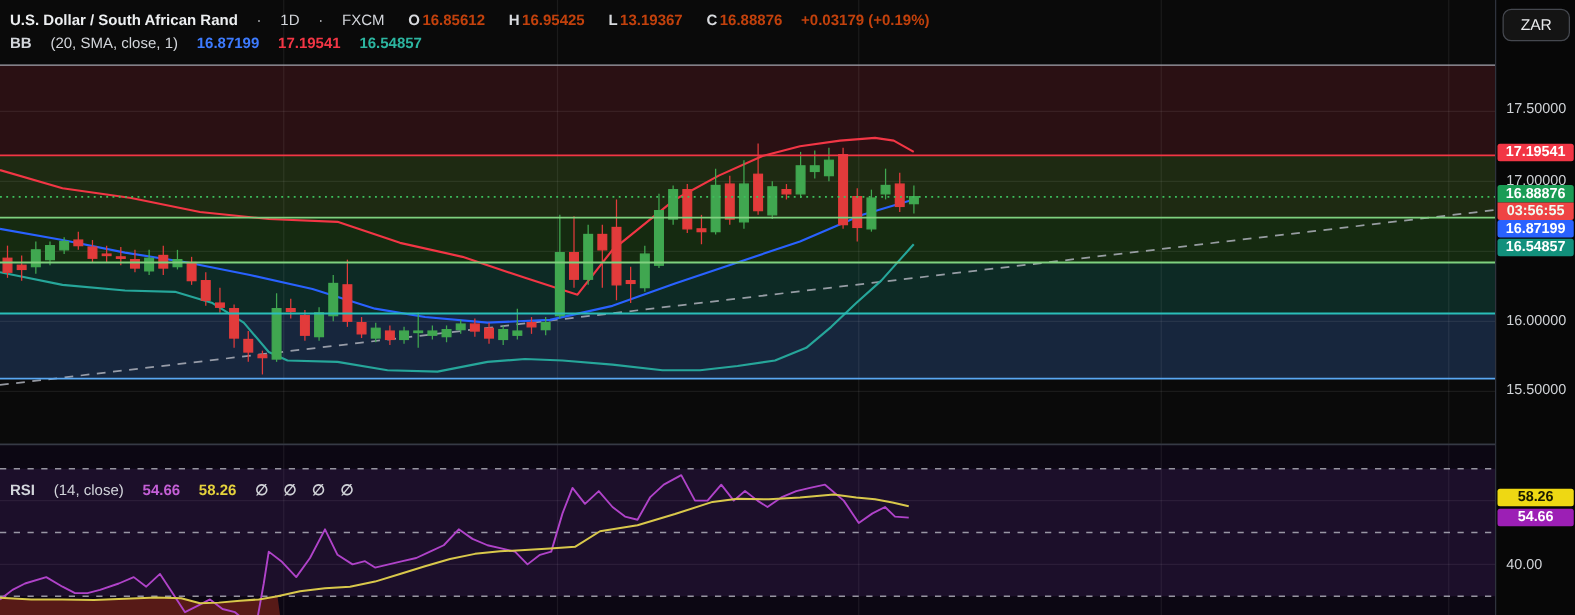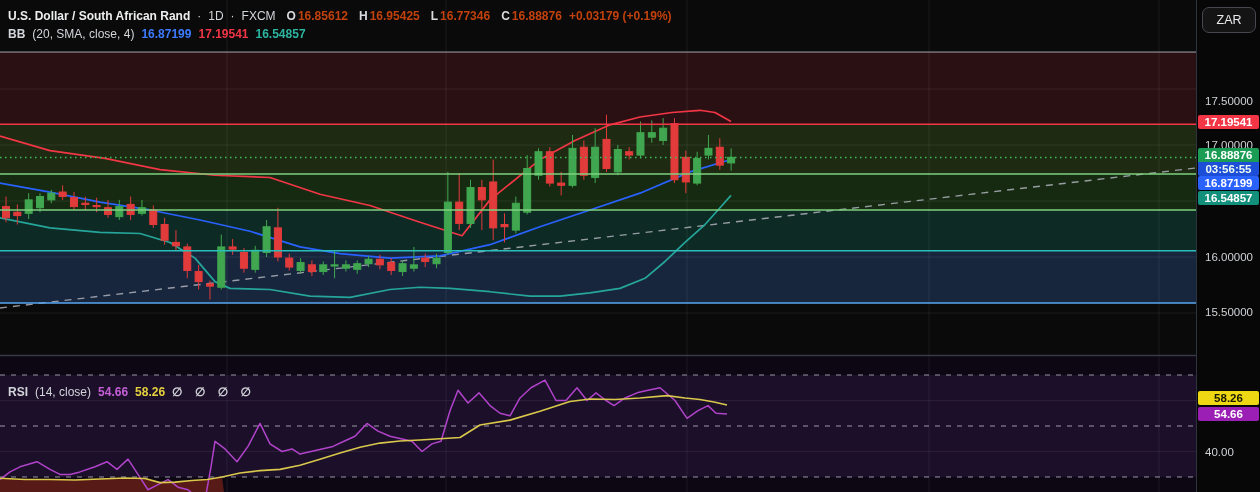--- a/index.html
+++ b/index.html
@@ -1,19 +1,19 @@
 <!DOCTYPE html>
 <html><head>
 <meta charset="utf-8">
 <style>
   html,body{margin:0;padding:0;background:#000;}
   #app{position:relative;width:1260px;height:492px;background:#060606;overflow:hidden;
        font-family:"Liberation Sans",sans-serif;-webkit-font-smoothing:antialiased;}
   #plot{position:absolute;left:0;top:0;}
-  .legend{position:absolute;z-index:5;display:flex;align-items:center;gap:7px;
+  .legend{position:absolute;z-index:5;display:flex;align-items:center;gap:15px;
           font-size:12px;color:#d8dade;white-space:nowrap;}
   .legend .sym{font-weight:700;color:#eceef0;}
   .legend .dim{color:#d2d5da;}
   .legend .grp{display:inline-flex;gap:2px;margin-left:4px;}
   .lab{color:#d8dade;font-weight:600;}
   .val-up{color:#c2410c;font-weight:600;}
   .val-blue{color:#3d7bff;font-weight:600;}
   .val-red{color:#f23645;font-weight:600;}
   .val-teal{color:#2cb5a0;font-weight:600;}
   .val-purple{color:#c45fd6;font-weight:600;}
@@ -220,56 +220,56 @@
     <span class="grp">
       <span class="lab">O</span>
       <span class="val-up">16.85612</span>
     </span>
     <span class="grp">
       <span class="lab">H</span>
       <span class="val-up">16.95425</span>
     </span>
     <span class="grp">
       <span class="lab">L</span>
-      <span class="val-up">16.77346</span>
+      <span class="val-up">13.19367</span>
     </span>
     <span class="grp">
       <span class="lab">C</span>
       <span class="val-up">16.88876</span>
     </span>
     <span class="val-up">+0.03179 (+0.19%)</span>
   </div>
 
   <div class="legend" style="left:8px;top:27px;">
     <span class="dim" style="font-weight:700;">BB</span>
-    <span class="dim">(20, SMA, close, 4)</span>
+    <span class="dim">(20, SMA, close, 1)</span>
     <span class="val-blue">16.87199</span>
     <span class="val-red">17.19541</span>
     <span class="val-teal">16.54857</span>
   </div>
 
   <div class="legend" style="left:8px;top:385px;justify-content:flex-end;">
     <span class="dim" style="font-weight:600;">RSI</span>
     <span class="dim">(14, close)</span>
     <span class="val-purple">54.66</span>
     <span class="val-yellow">58.26</span>
     <span class="empties">∅ ∅ ∅ ∅</span>
   </div>
 
   <div id="axis">
     <div class="zar-btn">ZAR</div>
 
-    <div class="tick" style="top:94px;">17.50000</div>
+    <div class="tick" style="top:80px;">17.50000</div>
     <div class="tick" style="top:138px;">17.00000</div>
     <div class="tick" style="top:250px;">16.00000</div>
     <div class="tick" style="top:305px;">15.50000</div>
     <div class="tick" style="top:445px;">40.00</div>
 
     <div class="badge" style="top:115px;background:#f23645;">17.19541</div>
     <div class="badge" style="top:148px;background:#1b9c55;border-radius:2px 2px 0 0;">16.88876</div>
-    <div class="badge" style="top:162px;background:#1d4ed8;color:#eefbf2;border-radius:0 0 2px 2px;">03:56:55</div>
+    <div class="badge" style="top:162px;background:#ef4444;color:#eefbf2;border-radius:0 0 2px 2px;">03:56:55</div>
     <div class="badge" style="top:176px;background:#2962ff;">16.87199</div>
     <div class="badge" style="top:191px;background:#12907c;">16.54857</div>
     <div class="badge" style="top:391px;background:#eed813;color:#1a1a00;">58.26</div>
     <div class="badge" style="top:407px;background:#9c1fb5;">54.66</div>
   </div>
 
 </div>
 
 </body></html>

